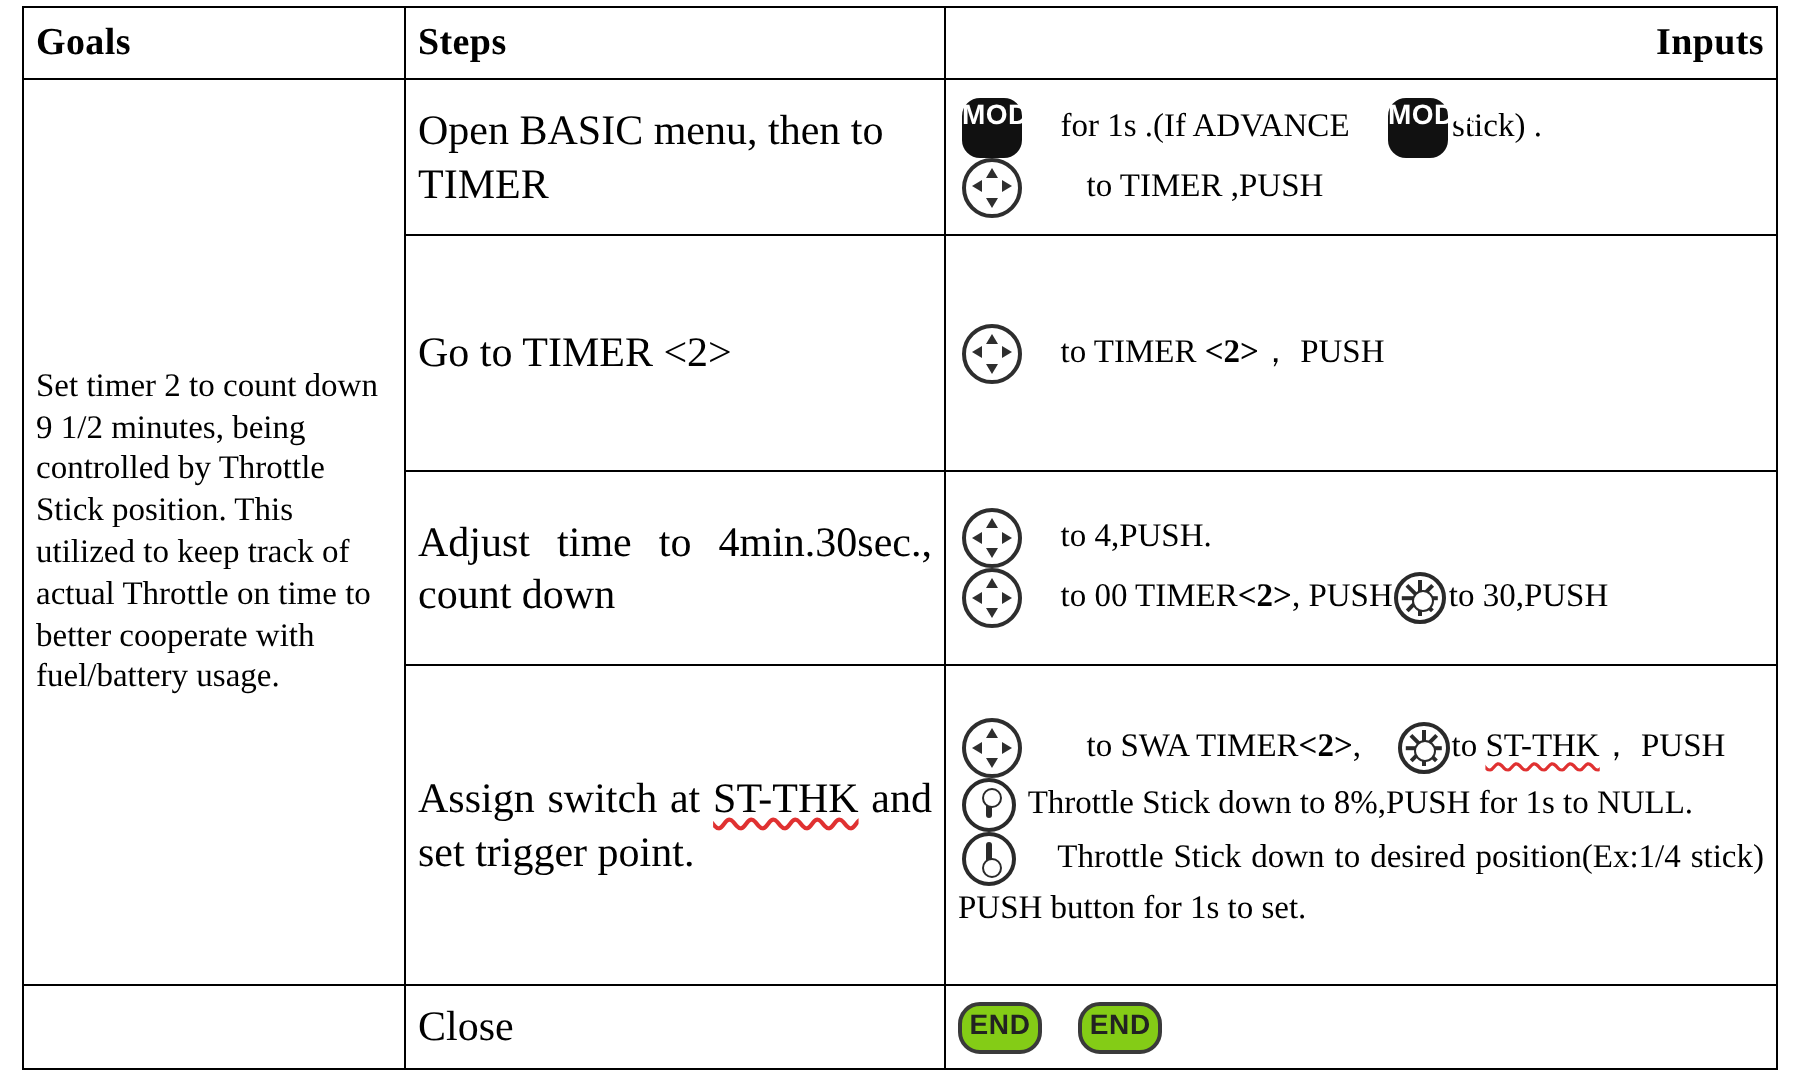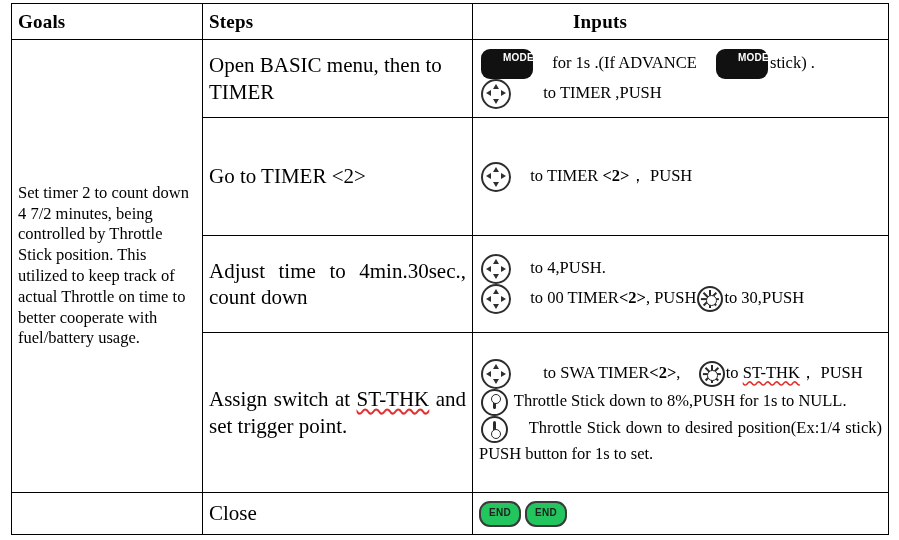--- a/index.html
+++ b/index.html
@@ -41,21 +41,21 @@
   col.c-steps  { width: 270px; }
   col.c-inputs { width: 416px; }
 
   thead th {
     height: 36px;
     font-weight: bold;
     font-size: 19px;
     text-align: left;
     letter-spacing: 0.2px;
   }
-  thead th.h-inputs { text-align: left; padding-left: 100px; }
+  thead th.h-inputs { text-align: right; padding-left: 74px; }
 
   td.goals-cell {
     vertical-align: middle;
     font-size: 16.5px;
     line-height: 1.26;
     padding-left: 10px;
     padding-right: 4px;
   }
   .goals-text { display: block; }
 
@@ -89,44 +89,43 @@
   }
 
   
   .ico-mode {
     width: 30px;
     height: 30px;
     border-radius: 9px;
     background: #111111;
     color: #ffffff;
     font-family: "Liberation Sans", sans-serif;
-    font-size: 10px;
+    font-size: 14px;
     font-weight: bold;
     line-height: 17px;
     text-align: center;
     letter-spacing: 0.2px;
     margin: 0 2px;
-    padding-left: 22px;
   }
 
   
   .ico-end {
     width: 38px;
     height: 22px;
     border-radius: 11px;
     border: 2px solid #3a3a3a;
-    background: #22c55e;
+    background: #84cc16;
     color: #222222;
     font-family: "Liberation Sans", sans-serif;
-    font-size: 10px;
+    font-size: 14px;
     font-weight: bold;
     line-height: 19px;
     text-align: center;
     letter-spacing: 0.3px;
-    margin-right: 0;
+    margin-right: 14px;
   }
 
   
   .ico-dpad {
     width: 26px;
     height: 26px;
     border-radius: 50%;
     border: 2px solid #2e2e2e;
     background: #ffffff;
     margin: 0 2px;
@@ -246,21 +245,21 @@
         <th class="h-goals">Goals</th>
         <th class="h-steps">Steps</th>
         <th class="h-inputs">Inputs</th>
       </tr>
     </thead>
 
     <tbody>
 
       <tr class="r1">
         <td class="goals-cell" rowspan="4">
-          <span class="goals-text">Set timer 2 to count down 4 7/2 minutes, being controlled by Throttle Stick position. This utilized to keep track of actual Throttle on time to better cooperate with fuel/battery usage.</span>
+          <span class="goals-text">Set timer 2 to count down 9 1/2 minutes, being controlled by Throttle Stick position. This utilized to keep track of actual Throttle on time to better cooperate with fuel/battery usage.</span>
         </td>
 
         <td class="steps-cell">
           <span>Open BASIC menu, then to TIMER</span>
         </td>
 
         <td class="inputs-cell">
           <div class="jline">
             <span class="ico ico-mode">MODE</span>
             <span class="gap-sm"></span>

